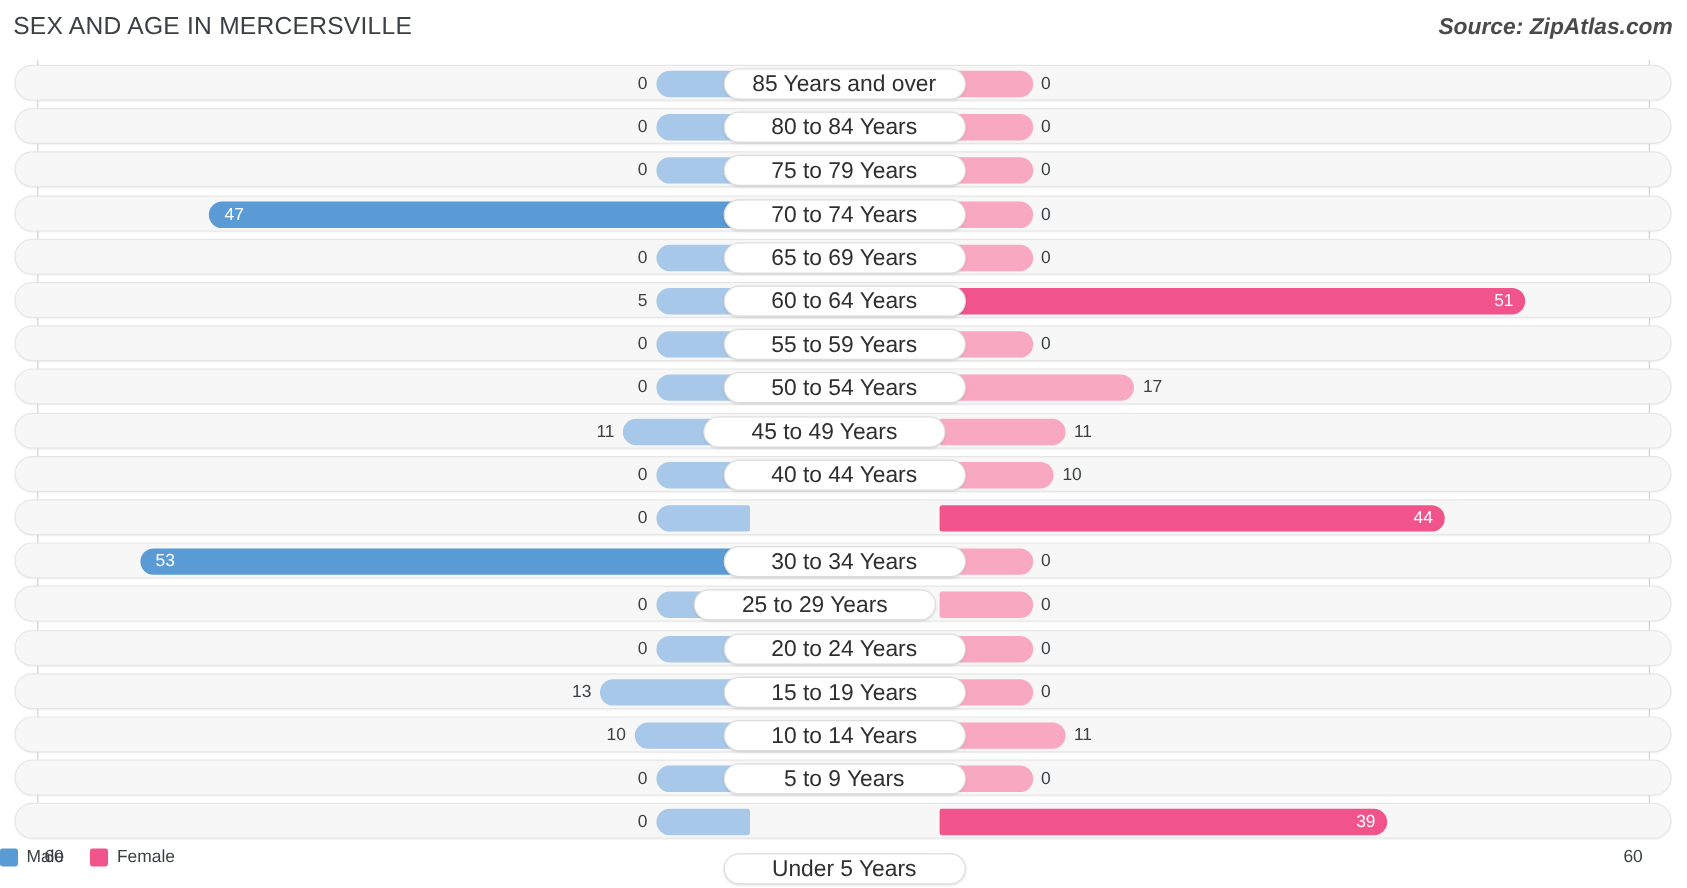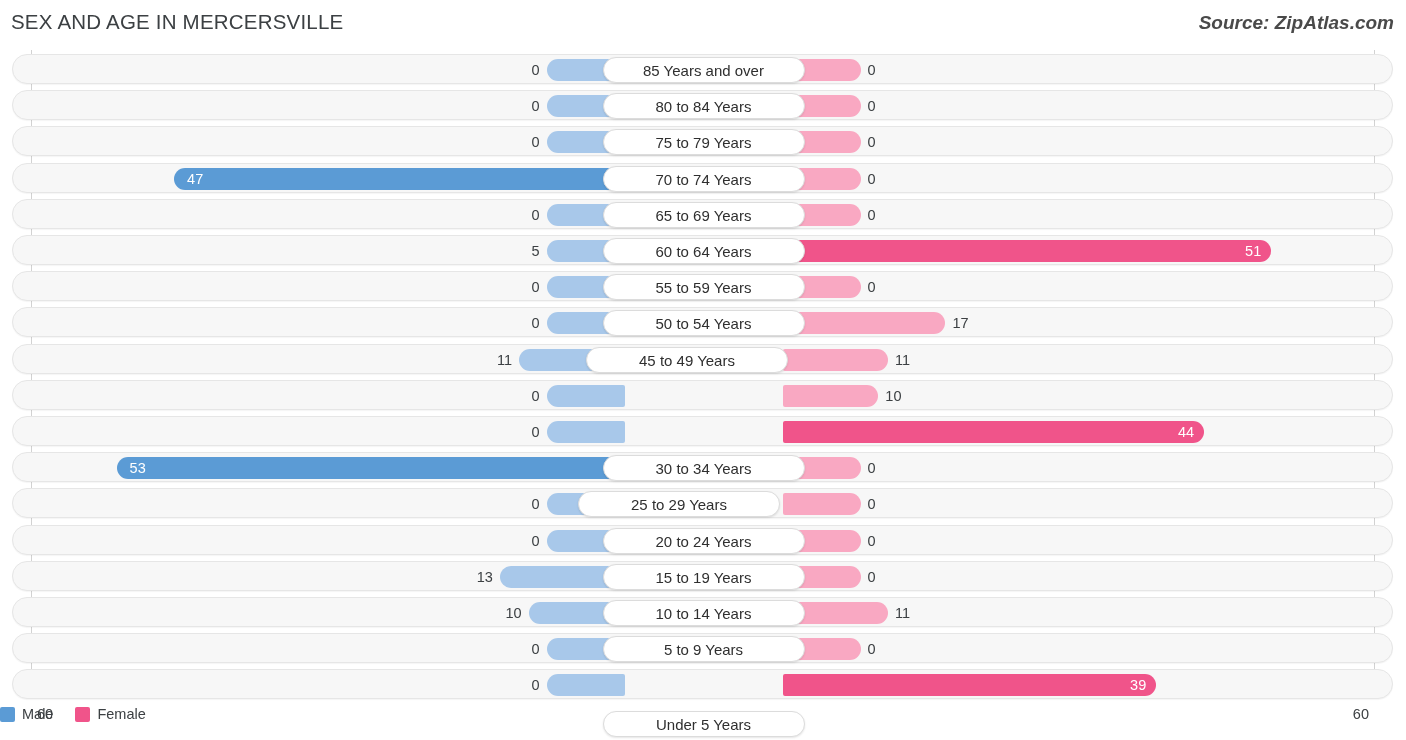--- a/index.html
+++ b/index.html
@@ -116,21 +116,21 @@
   .val.inside { color: #ffffff; }
 
   .pill {
     position: absolute;
     top: 2px;
     height: 26px;
     line-height: 26px;
     background: #ffffff;
     border: 1px solid #dcdcdc;
     border-radius: 13px;
-    font-size: 15px;
+    font-size: 19px;
     color: #2f2f2f;
     text-align: center;
     white-space: nowrap;
     box-sizing: border-box;
     box-shadow: 0 1px 2px rgba(0,0,0,0.10);
   }
 
   
   #footer {
     position: absolute;
@@ -270,20 +270,21 @@
         <div class="val" style="left: 881.917px;">11</div>
         <div class="pill" style="left: 573px; width: 202px;">45 to 49 Years</div>
       </div>
     </div>
     <div class="row" style="top: 329.8px;">
       <div class="bars">
         <div class="bar male" style="left: 533.5px; width: 78px;"></div>
         <div class="val" style="left: 0px; width: 526.5px; text-align: right;">0</div>
         <div class="bar female" style="left: 769.5px; width: 95.8333px;"></div>
         <div class="val" style="left: 872.333px;">10</div>
+        <div class="pill" style="left: 589.5px; width: 202px;">40 to 44 Years</div>
       </div>
     </div>
     <div class="row" style="top: 366px;">
       <div class="bars">
         <div class="bar male" style="left: 533.5px; width: 78px;"></div>
         <div class="val" style="left: 0px; width: 526.5px; text-align: right;">0</div>
         <div class="bar female hi" style="left: 769.5px; width: 421.667px;"></div>
         <div class="val inside" style="left: 1155.17px; width: 26px; text-align: right;">44</div>
       </div>
     </div>

